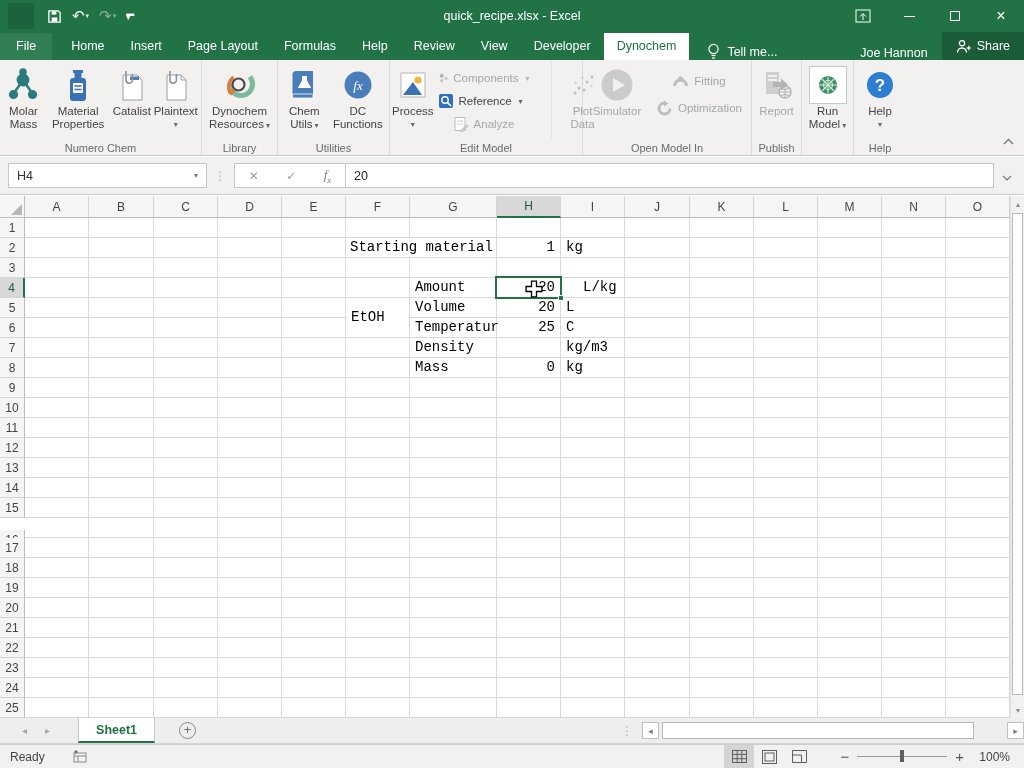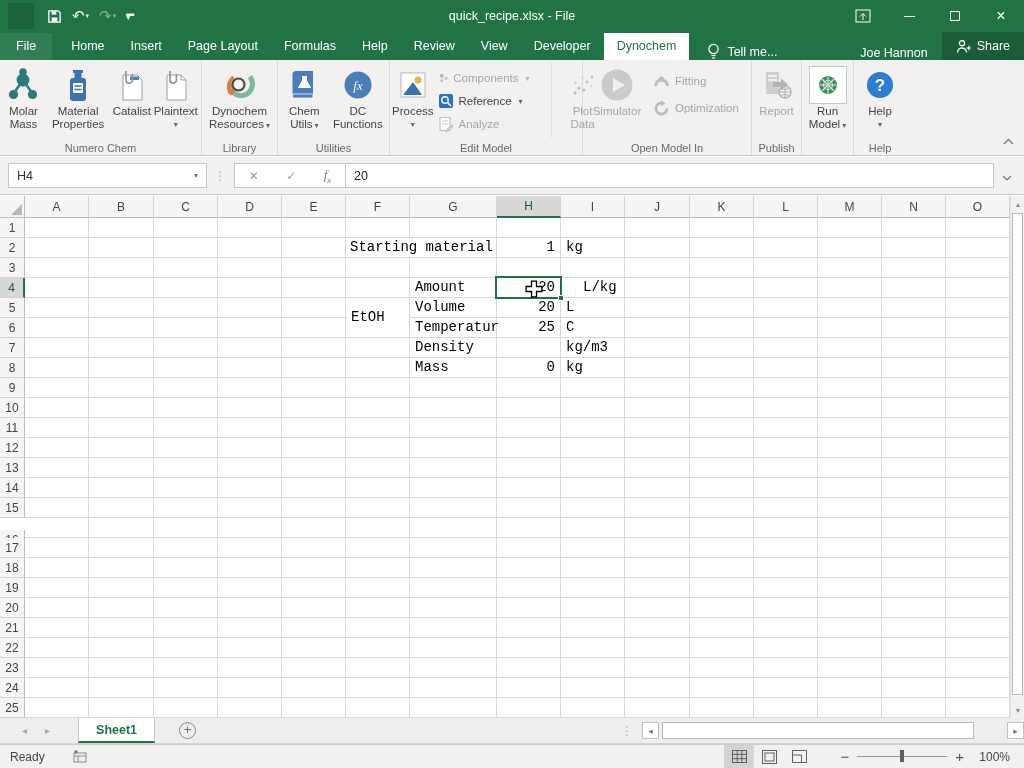--- a/index.html
+++ b/index.html
@@ -38,21 +38,21 @@
   .rgroup-label { position:absolute; bottom:1px; left:0; right:0; text-align:center; font-size:11px; color:#6a6a6a; white-space:nowrap; }
   .big-btn { display:flex; flex-direction:column; align-items:center; padding-top:3px; height:76px; }
   .big-btn .ic { height:40px; display:flex; align-items:center; justify-content:center; }
   .big-btn .lbl { font-size:11.5px; line-height:13px; color:#444; text-align:center; }
   .big-btn.disabled .lbl { color:var(--disabled-text,#a6a6a6); }
   .dd { font-size:8px; color:#666; margin-left:2px; }
   .dd.blk { display:block; margin:2px auto 0; text-align:center; }
   .disabled .dd { color:#b5b5b5; }
   .small-col { display:flex; flex-direction:column; justify-content:flex-start; gap:3px; padding-top:6px; }
   .small-btn { display:flex; align-items:center; gap:5px; font-size:11.5px; color:#444; height:20px; padding:0 4px; }
-  .small-btn.disabled { color:var(--disabled-text,#a6a6a6); }
+  .small-btn.disabled { color:var(--disabled-text,#a6a6a6);justify-content:center; }
   .rm-box { width:38px; height:38px; background:#fff; border:1px solid #b9cfc2; display:flex; align-items:center; justify-content:center; }
   .collapse-ribbon { position:absolute; right:10px; bottom:6px; }
 
   
   #formularow { top:157px; height:38px; background:#f1f1f1; display:flex; align-items:center; padding:0 8px; border-bottom:1px solid #c9c9c9; }
   .name-box { width:199px; height:25px; background:#fff; border:1px solid #c6c6c6; display:flex; align-items:center; font-size:12.5px; color:#333; padding-left:8px; }
   .name-box .nb-dd { margin-left:auto; padding:0 8px; color:#777; font-size:8px; border-left:1px solid transparent; }
   .fdots { color:#b0b0b0; font-size:12px; padding:0 7px; letter-spacing:1px; }
   .fx-box { width:112px; height:25px; background:#fff; border:1px solid #c6c6c6; display:flex; align-items:center; justify-content:space-around; color:#9b9b9b; }
   .fx-box .fxi { font-size:13px; color:#7c7c7c; font-family:"Liberation Serif",serif; font-style:italic; }
@@ -118,21 +118,21 @@
       <svg width="15" height="15" viewBox="0 0 16 16">
           <path d="M2 2 h10 l2 2 v10 H2 z" fill="none" stroke="#fff" stroke-width="1.4"></path>
           <rect x="5" y="9" width="6" height="4.5" fill="#fff"></rect>
           <rect x="5" y="2.5" width="5" height="3.5" fill="#fff"></rect>
         </svg>
     </span>
     <span class="qat-btn">↶<span class="mini-dd">▾</span></span>
     <span class="qat-btn disabled">↷<span class="mini-dd">▾</span></span>
     <span class="qat-btn" style="font-size:8px; flex-direction:column; line-height:4px;">▬<br>▾</span>
   </div>
-  <div class="win-title">quick_recipe.xlsx - File</div>
+  <div class="win-title">quick_recipe.xlsx - Excel</div>
   <div class="win-controls">
     <span class="win-btn">
       <svg width="16" height="14" viewBox="0 0 16 14">
           <rect x="1" y="1" width="14" height="12" fill="none" stroke="#fff"></rect>
           <path d="M8 11 V5 M5 7.5 L8 4.5 L11 7.5" stroke="#fff" fill="none"></path>
         </svg>
     </span>
     <span class="win-btn">
         <span class="mini-line"></span>
       </span>

